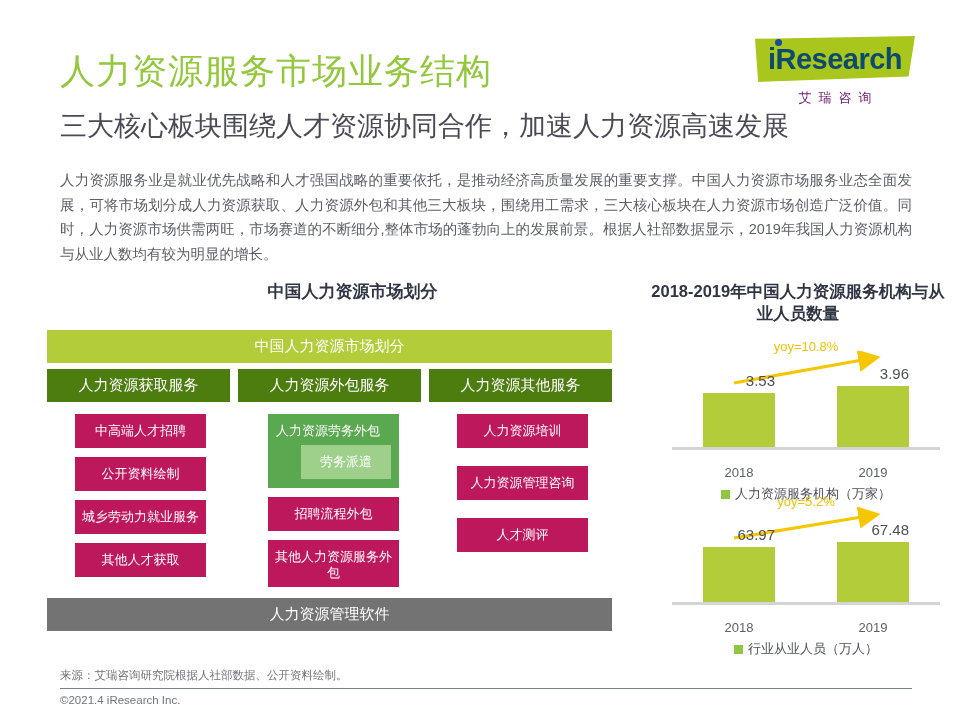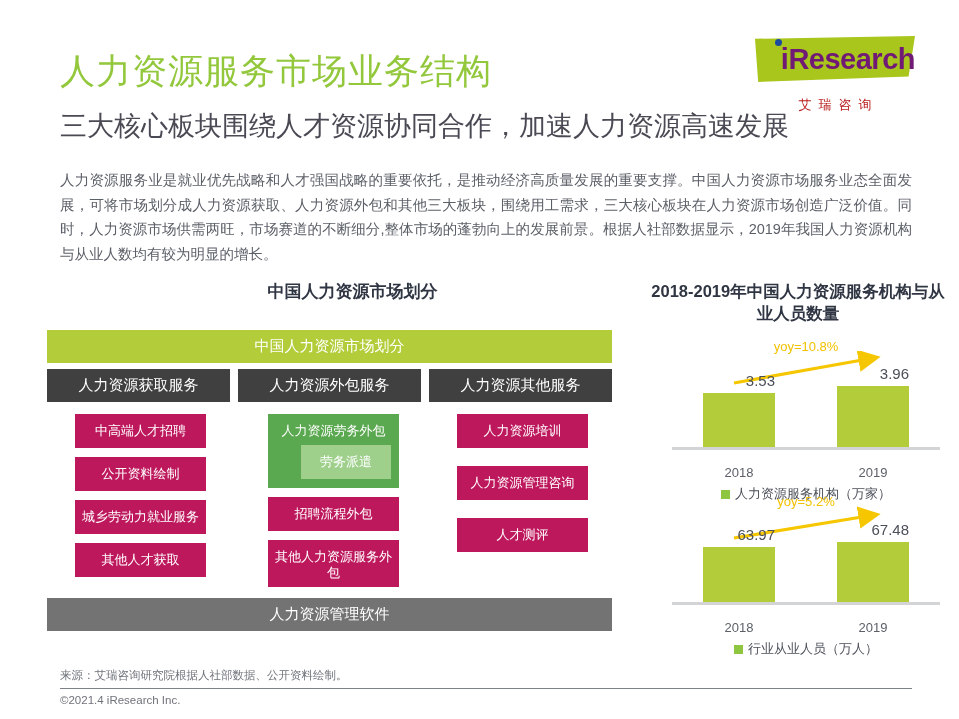--- a/index.html
+++ b/index.html
@@ -35,38 +35,37 @@
     inset: 0;
     background: #a8c61b;
     clip-path: polygon(0% 6%, 100% 0%, 96% 88%, 2% 100%);
   }
   .logo-text {
     position: absolute;
     left: 0; right: 0;
     top: 7px;
     font-size: 29px;
     font-weight: bold;
-    color: #701a75;
+    color: #0c4a6e;
     letter-spacing: -0.5px;
     line-height: 32px;
-    text-align: right;
   }
   .logo-dot {
     position: absolute;
     left: 20px;
     top: 3px;
     width: 7px;
     height: 7px;
     border-radius: 50%;
     background: #1b4b9e;
   }
   .logo-sub {
-    margin-top: 14px;
-    font-size: 13px;
-    color: #b91c1c;
+    margin-top: 7px;
+    font-size: 13px;
+    color: #701a75;
     letter-spacing: 7px;
     text-indent: 7px;
   }
 
   
   .title-main {
     position: absolute;
     left: 60px;
     top: 48px;
     font-size: 35px;
@@ -131,21 +130,21 @@
     justify-content: center;
   }
   .cat-row {
     display: flex;
     gap: 8px;
     margin-top: 6px;
   }
   .cat-box {
     flex: 1;
     height: 33px;
-    background: #404040;
+    background: #4d7c0f;
     color: #ffffff;
     font-size: 15px;
     display: flex;
     align-items: center;
     justify-content: center;
   }
   .cols {
     display: flex;
     gap: 8px;
     margin-top: 12px;
@@ -171,21 +170,20 @@
   }
   .leaf.tall { padding-bottom: 6px; }
   .leaf-group {
     background: #5aa84f;
     padding: 9px 8px 9px;
     box-sizing: border-box;
   }
   .leaf-group-label {
     color: #ffffff;
     font-size: 13px;
-    text-align: center;
     line-height: 16px;
     margin-bottom: 6px;
   }
   .leaf-nested {
     background: #9ed08c;
     color: #ffffff;
     font-size: 13px;
     text-align: center;
     padding: 8px 4px;
     margin-left: 25px;

